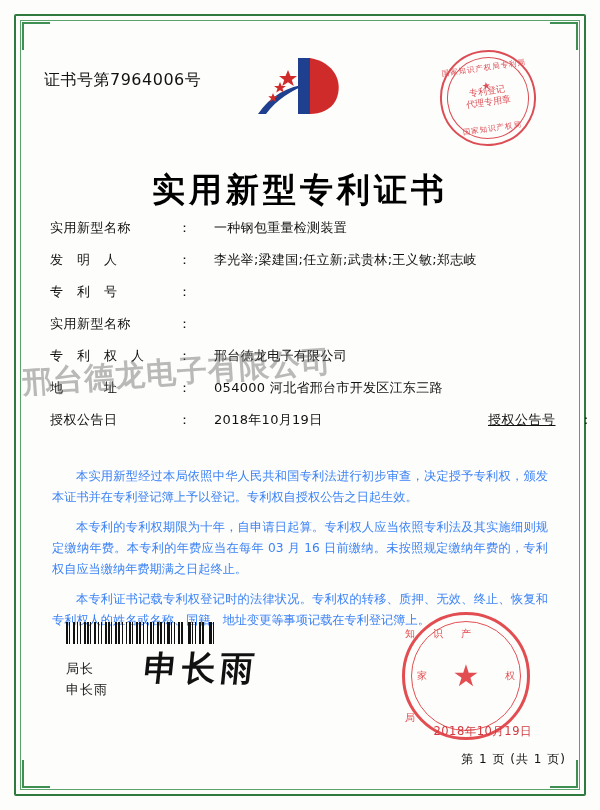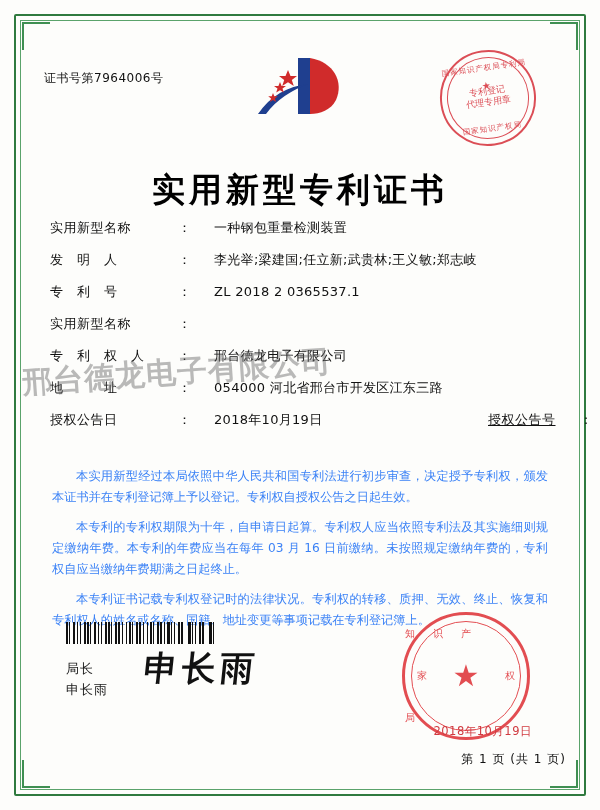--- a/index.html
+++ b/index.html
@@ -54,21 +54,21 @@
     left: 34px;
     top: 34px;
     right: 34px;
     bottom: 34px;
   }
 
   .cert-no {
     position: absolute;
     left: 10px;
     top: 36px;
-    font-size: 12px;
+    font-size: 16px;
     letter-spacing: 0.5px;
     color: #111;
   }
 
   
   .logo {
     position: absolute;
     left: 50%;
     top: 18px;
     transform: translateX(-50%);
@@ -349,21 +349,20 @@
         <span class="value">一种钢包重量检测装置</span>
       </div>
       <div class="row">
         <span class="label">发　明　人</span>
         <span class="sep">：</span>
         <span class="value">李光举;梁建国;任立新;武贵林;王义敏;郑志岐</span>
       </div>
       <div class="row">
         <span class="label">专　利　号</span>
         <span class="sep">：</span>
-        <span class="value">ZL 2018 2 0365537.1</span>
       </div>
       <div class="row">
         <span class="label">实用新型名称</span>
         <span class="sep">：</span>
       </div>
       <div class="row">
         <span class="label">专　利　权　人</span>
         <span class="sep">：</span>
         <span class="value">邢台德龙电子有限公司</span>
       </div>

